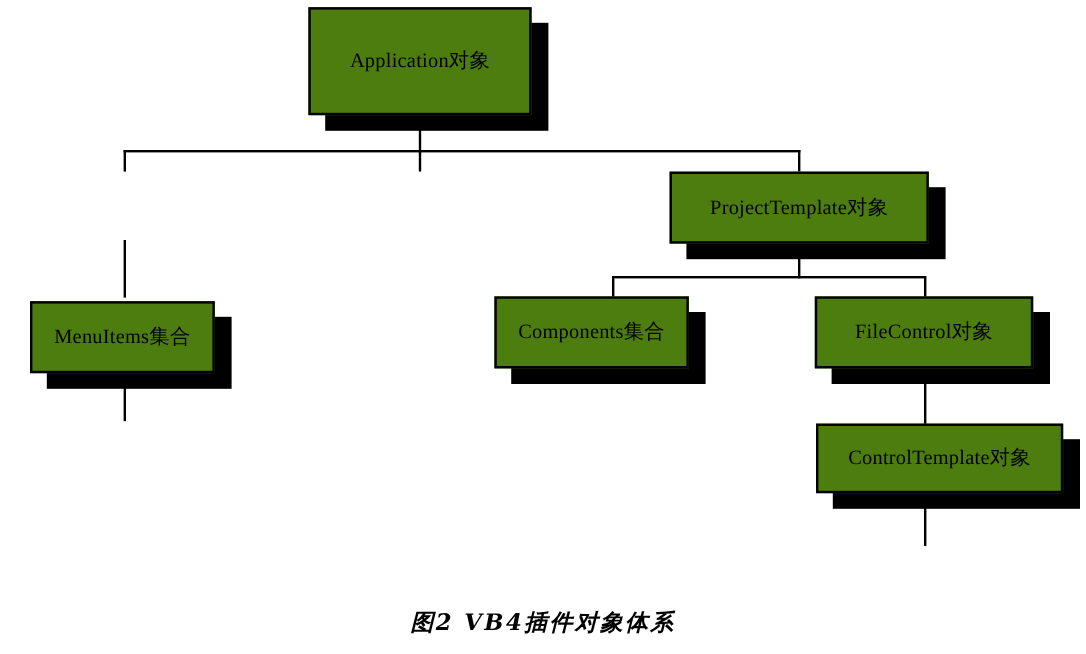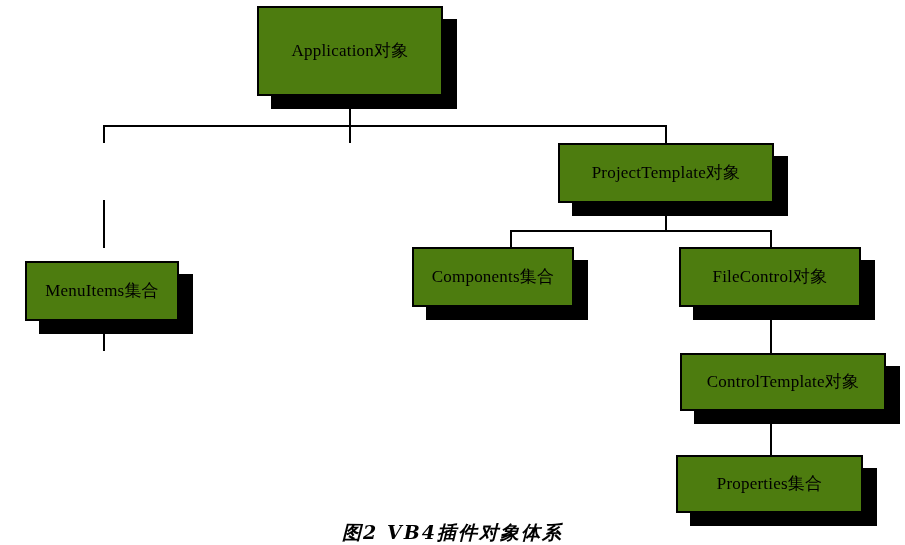--- a/index.html
+++ b/index.html
@@ -64,21 +64,20 @@
     height: 2px;
     background: #000000;
   }
   
   #figure-caption {
     position: absolute;
     left: 0;
     top: 506px;
     width: 905px;
     text-align: center;
-    margin-top: 14px;
   }
   #figure-caption .cap-text {
     font-family: "DejaVu Serif", "Liberation Serif", serif;
     font-size: 19px;
     font-weight: bold;
     font-style: italic;
     letter-spacing: 2px;
     color: #000000;
   }
 </style>
@@ -118,21 +117,21 @@
 
 
 
   <div class="node" style="left:558px; top:143px; width:216px; height:60px;">
     <div class="shadow"></div>
     <div class="face">
       <span class="label">ProjectTemplate对象</span>
     </div>
   </div>
 
-  <div class="node" style="left:25px; top:261px; width:154px; height:60px;">
+  <div class="node" style="left:25px; top:251px; width:154px; height:60px;">
     <div class="shadow"></div>
     <div class="face">
       <span class="label">MenuItems集合</span>
     </div>
   </div>
 
   <div class="node" style="left:412px; top:247px; width:162px; height:60px;">
     <div class="shadow"></div>
     <div class="face">
       <span class="label">Components集合</span>
@@ -147,24 +146,18 @@
   </div>
 
 
   <div class="node" style="left:660px; top:353px; width:206px; height:58px;margin-left:20px;">
     <div class="shadow"></div>
     <div class="face">
       <span class="label">ControlTemplate对象</span>
     </div>
   </div>
 
-  <div class="node" style="left:676px; top:455px; width:187px; height:58px;">
-    <div class="shadow"></div>
-    <div class="face">
-      <span class="label">Properties集合</span>
-    </div>
-  </div>
 
   <div id="figure-caption">
     <span class="cap-text">图2  VB4插件对象体系</span>
   </div>
 
 </div>
 
 </body></html>

